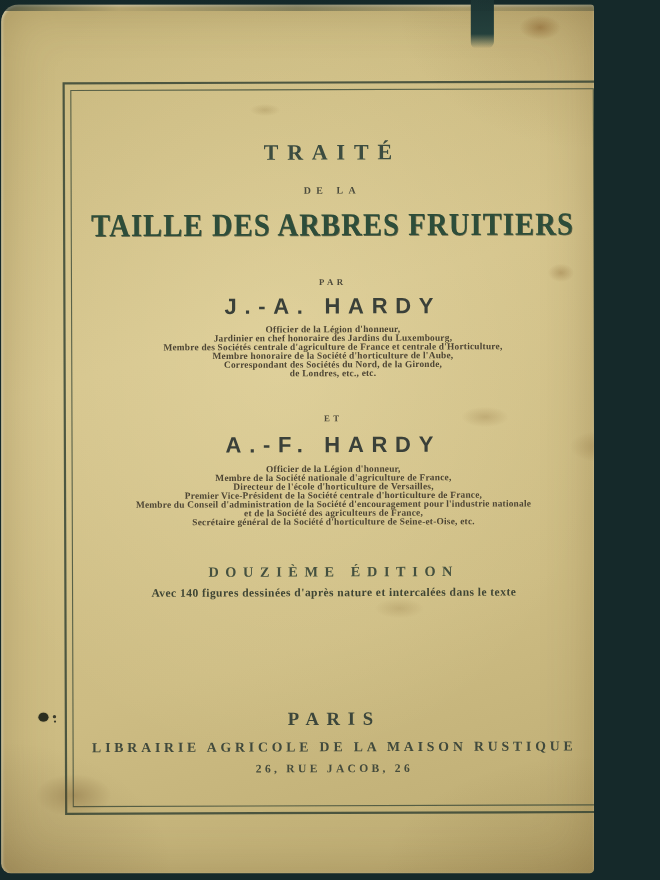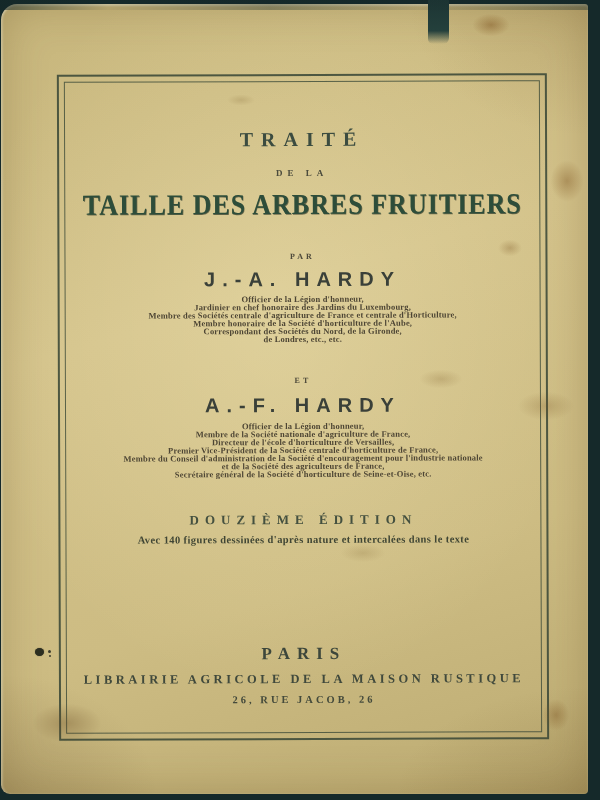--- a/index.html
+++ b/index.html
@@ -1,21 +1,21 @@
 <!DOCTYPE html>
 <html><head>
 <meta charset="utf-8">
 <style>
   html,body{margin:0;padding:0;}
   body{
     width:600px;height:800px;background:#15292a;
     font-family:"Liberation Serif", serif;
     -webkit-font-smoothing:antialiased;
   }
-  .scene{position:relative;width:588px;height:800px;overflow:hidden;background:#15292a;}
+  .scene{position:relative;width:540px;height:800px;overflow:hidden;background:#15292a;}
 
   
   .cover{
     position:absolute;left:1px;top:4px;right:0;bottom:6px;
     border-radius:16px 3px 4px 9px;
     background:
       radial-gradient(ellipse 430px 520px at 47% 40%, rgba(255,246,200,0.28), rgba(255,246,200,0) 72%),
       radial-gradient(ellipse 300px 220px at 100% 0%, rgba(105,75,30,0.16), transparent 60%),
       radial-gradient(ellipse 260px 200px at 0% 100%, rgba(85,62,28,0.22), transparent 60%),
       radial-gradient(ellipse 320px 180px at 100% 100%, rgba(95,68,25,0.18), transparent 60%),

